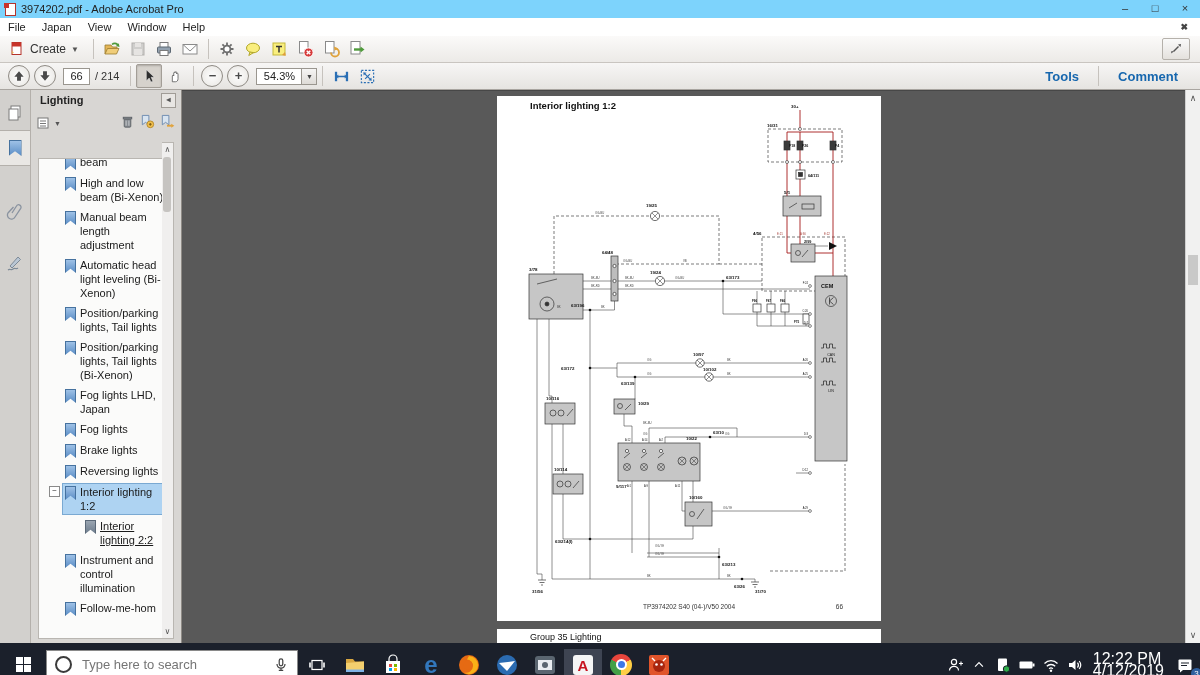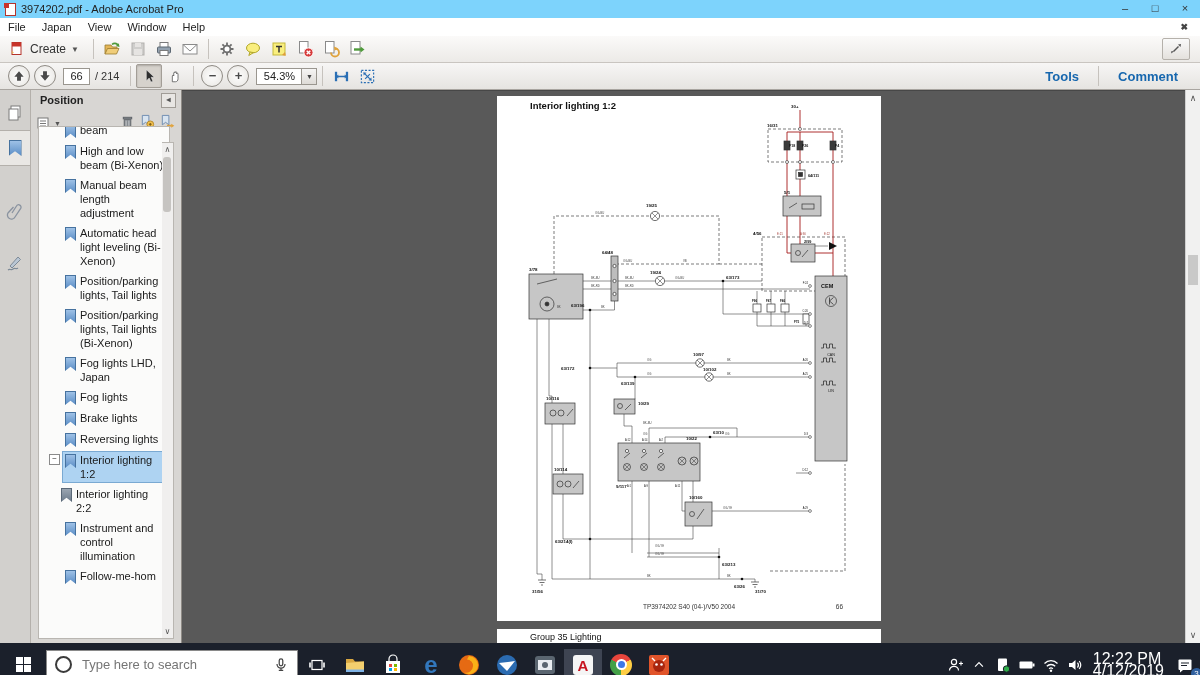--- a/index.html
+++ b/index.html
@@ -43,27 +43,27 @@
   .main{position:absolute;left:0;top:90px;width:1200px;height:553px;}
   .navstrip{position:absolute;left:0;top:0;width:30px;height:553px;background:#d2d0cd;border-right:1px solid #b4b0ab;}
   .navico{width:30px;height:34px;display:flex;align-items:center;justify-content:center;}
   .navico.active{background:#e9e7e4;border-top:1px solid #b4b0ab;border-bottom:1px solid #b4b0ab;}
   .bmpanel{position:absolute;left:31px;top:0;width:151px;height:553px;background:#d8d6d3;border-right:1px solid #8f8b86;box-sizing:border-box;}
   .bmhead{height:20px;display:flex;align-items:center;font-size:11px;font-weight:bold;color:#222;padding-left:9px;}
   .bmcollapse{margin-left:auto;margin-right:5px;width:13px;height:13px;border:1px solid #a09c96;background:#e8e6e3;
     font-size:8px;line-height:11px;text-align:center;color:#555;}
   .bmtools{height:26px;display:flex;align-items:center;padding:0 6px;gap:4px;}
   .bmtools .grow{flex:1;}
-  .bmtree{position:absolute;left:7px;top:36px;width:132px;bottom:4px;background:#fbfbfa;border:1px solid #b9b6b1;
+  .bmtree{position:absolute;left:7px;top:68px;width:132px;bottom:4px;background:#fbfbfa;border:1px solid #b9b6b1;
     overflow:hidden;font-size:11px;color:#1a1a1a;padding-top:2px;box-sizing:border-box;}
   .bmscroll{position:absolute;right:7px;top:52px;width:12px;bottom:4px;background:#f0efee;border:1px solid #b9b6b1;border-left:none;box-sizing:border-box;}
   .bmscroll .arr{position:absolute;left:0;width:100%;text-align:center;font-size:8px;color:#555;}
   .bmscroll .thumb{position:absolute;left:1px;width:8px;height:55px;top:14px;background:#c6c4c1;border-radius:3px;}
   .bm-row{position:relative;display:flex;align-items:flex-start;padding:2px 2px 2px 24px;line-height:14px;}
-  .bm-row.lvl2{padding-left:20px;}
+  .bm-row.lvl2{padding-left:44px;text-decoration:underline;}
   .bm-row.partial{margin-top:-9px;}
   .bm-exp{position:absolute;left:10px;top:4px;width:9px;height:9px;border:1px solid #8a8a8a;background:#fff;
     font-size:8px;line-height:7px;text-align:center;color:#333;}
   .bm-inner{display:flex;align-items:flex-start;gap:4px;flex:1;padding:1px 2px;}
   .bm-inner.sel{background:#aed3f2;outline:1px solid #7aa9d2;}
   .bm-ribbon{flex:0 0 9px;width:9px;height:12px;margin-top:1px;background:linear-gradient(#9ec1e6,#5d8fc7);
     border:1px solid #46729f;clip-path:polygon(0 0,100% 0,100% 100%,50% 70%,0 100%);}
   .bm-ribbon.child{background:linear-gradient(#9aa5b1,#6e7d8d);border-color:#5a6877;}
   .bm-label{flex:1;}
   
@@ -289,21 +289,21 @@
       <div class="navico" style="margin-top:18px">
         <svg width="20" height="20" viewBox="0 0 20 20">
           <polygon points="5,13 13,4 15.5,6.5 7,15" fill="#b9c6d4" stroke="#7d8a97"></polygon>
           <path d="M3,17 c2,-2 3,1 5,-1 s3,1 5,-1" fill="none" stroke="#7d8a97" stroke-width="1.1"></path>
         </svg>
       </div>
     </div>
 
     <div class="bmpanel">
       <div class="bmhead">
-        <span>Position</span>
+        <span>Lighting</span>
         <span class="bmcollapse">◂</span>
       </div>
       <div class="bmtools">
         <span style="display:flex;align-items:center;gap:2px">
           <svg width="15" height="14" viewBox="0 0 15 14">
             <rect x="1" y="2" width="10" height="10" fill="#fff" stroke="#777"></rect>
             <path d="M3,5 H9 M3,7.5 H9 M3,10 H9" stroke="#777"></path>
           </svg>
           <span style="font-size:7px;color:#555">▼</span>
         </span>

